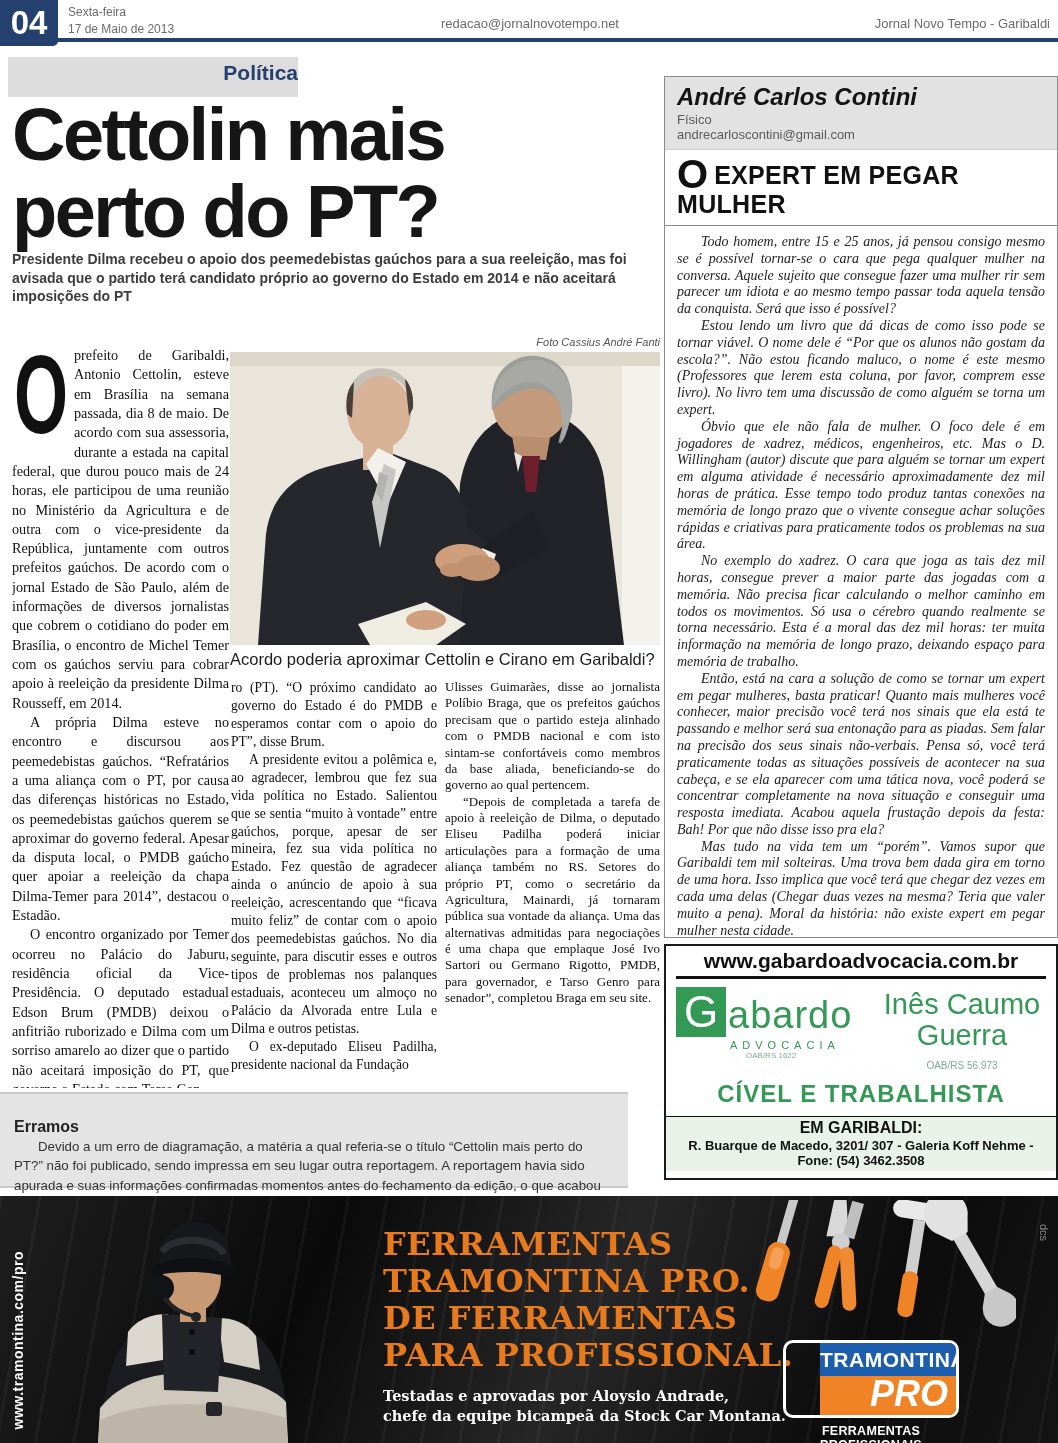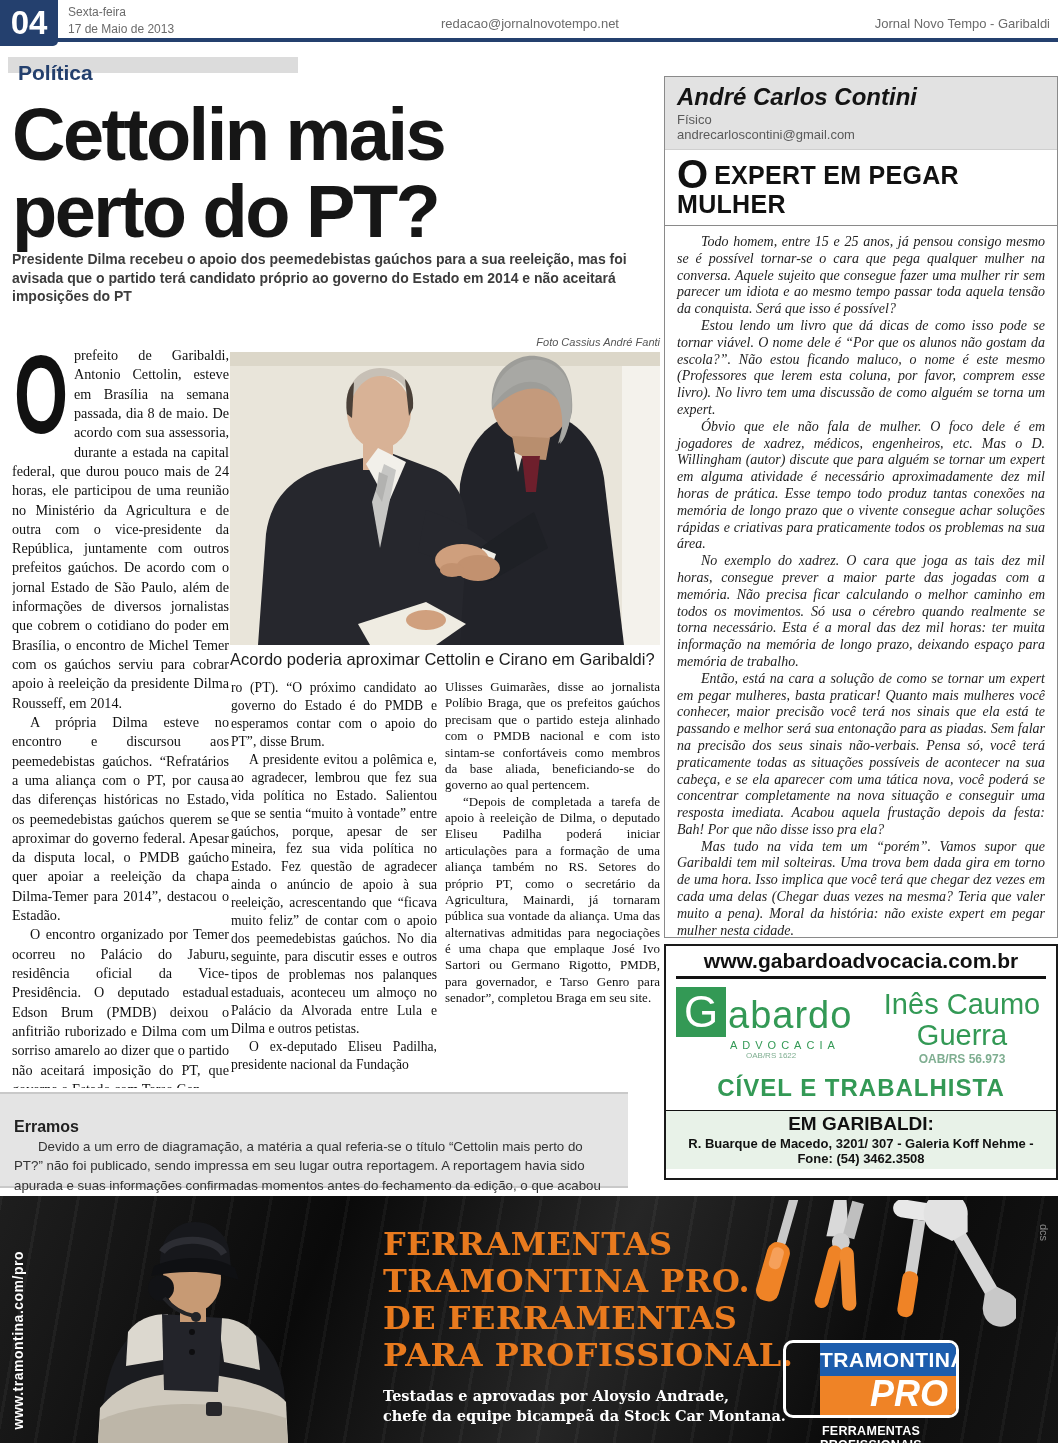--- a/index.html
+++ b/index.html
@@ -9,22 +9,22 @@
 
   
   .hdr-rule { position:absolute; top:38px; left:0; width:1058px; height:4px; background:#24406e; }
   .pagenum { position:absolute; top:0; left:0; width:58px; height:46px; background:#24406e; color:#fff;
              font-size:33px; font-weight:bold; display:flex; align-items:center; justify-content:center;
              border-radius:0 0 5px 0; z-index:3; }
   .hdr-left { position:absolute; left:68px; top:4px; font-size:12px; color:#6b6b6b; line-height:1.45; }
   .hdr-center { position:absolute; left:330px; width:400px; top:16px; text-align:center; font-size:13px; color:#6b6b6b; }
   .hdr-right { position:absolute; right:8px; top:16px; font-size:13px; color:#6b6b6b; }
 
-  .section-label { position:absolute; top:57px; left:8px; width:290px; height:16px; background:#dcdcdc;
-                   color:#24406e; font-weight:bold; font-size:21px; padding:4px 0 0 10px; }
+  .section-label { position:absolute; top:57px; left:8px; width:290px; height:40px; background:#dcdcdc;
+                   color:#24406e; font-weight:bold; font-size:21px; padding:4px 0 0 10px;text-align:right; }
 
   
   .headline { position:absolute; top:96px; left:12px; width:648px; font-weight:800; color:#161616;
               font-size:74px; line-height:77px; letter-spacing:-2.5px; }
   .deck { position:absolute; top:250px; left:12px; width:652px; font-size:14px; font-weight:bold;
           color:#3c3c3c; line-height:1.33; }
 
   
   .photo-credit { position:absolute; top:336px; left:230px; width:430px; text-align:right;
                   font-style:italic; font-size:11px; color:#555; }
@@ -67,25 +67,25 @@
   .gab-site { margin:3px 10px 0; text-align:center; font-weight:bold; font-size:21px; color:#111;
               border-bottom:3px solid #111; padding-bottom:3px; }
   .gab-logos { display:flex; justify-content:space-between; padding:8px 14px 0 10px; }
   .gab-logo-row { display:flex; align-items:flex-end; }
   .gab-sq { width:50px; height:50px; background:#339955; color:#fff; font-size:44px; line-height:50px;
             text-align:center; }
   .gab-rest { font-size:38px; color:#339955; line-height:44px; margin-left:2px; letter-spacing:1px; }
   .gab-adv { color:#339955; font-size:11px; letter-spacing:5px; margin:2px 0 0 54px; }
   .gab-reg { color:#7fae91; font-size:8px; margin-left:70px; }
   .gab-partner { width:160px; text-align:center; color:#339955; font-size:29px; line-height:1.07; padding-top:2px; }
-  .gab-partner-reg { font-size:12px; color:#7fae91; margin-top:2px;font-weight:bold; }
+  .gab-partner-reg { font-size:10px; color:#7fae91; margin-top:10px; }
   .gab-services { text-align:center; color:#339955; font-weight:bold; font-size:24px; letter-spacing:1px;
                   line-height:1.3; margin-top:6px; }
   .gab-local { background:#e8f2e8; border-top:1px solid #111; margin-top:7px; padding:2px 4px 3px; text-align:center; }
-  .gab-local-label { font-weight:bold; font-size:19px; color:#111; }
+  .gab-local-label { font-weight:bold; font-size:16px; color:#111; }
   .gab-address { font-weight:bold; font-size:13px; color:#111; margin-top:1px; }
 
   
   .tram { position:absolute; top:1196px; left:0; width:1058px; height:247px; overflow:hidden;
           background:linear-gradient(115deg,#1e1e1e 0%,#0a0a0a 30%,#262626 55%,#0c0c0c 80%,#141414 100%); }
   .tram:before { content:""; position:absolute; inset:0;
           background:repeating-linear-gradient(100deg, rgba(255,255,255,0.04) 0 3px, rgba(0,0,0,0) 3px 38px); }
   .tram-url { position:absolute; left:10px; bottom:14px; writing-mode:vertical-rl; transform:rotate(180deg);
               color:#fff; font-weight:bold; font-size:14px; letter-spacing:0.5px; }
   .tram-man { position:absolute; left:42px; top:0; }

